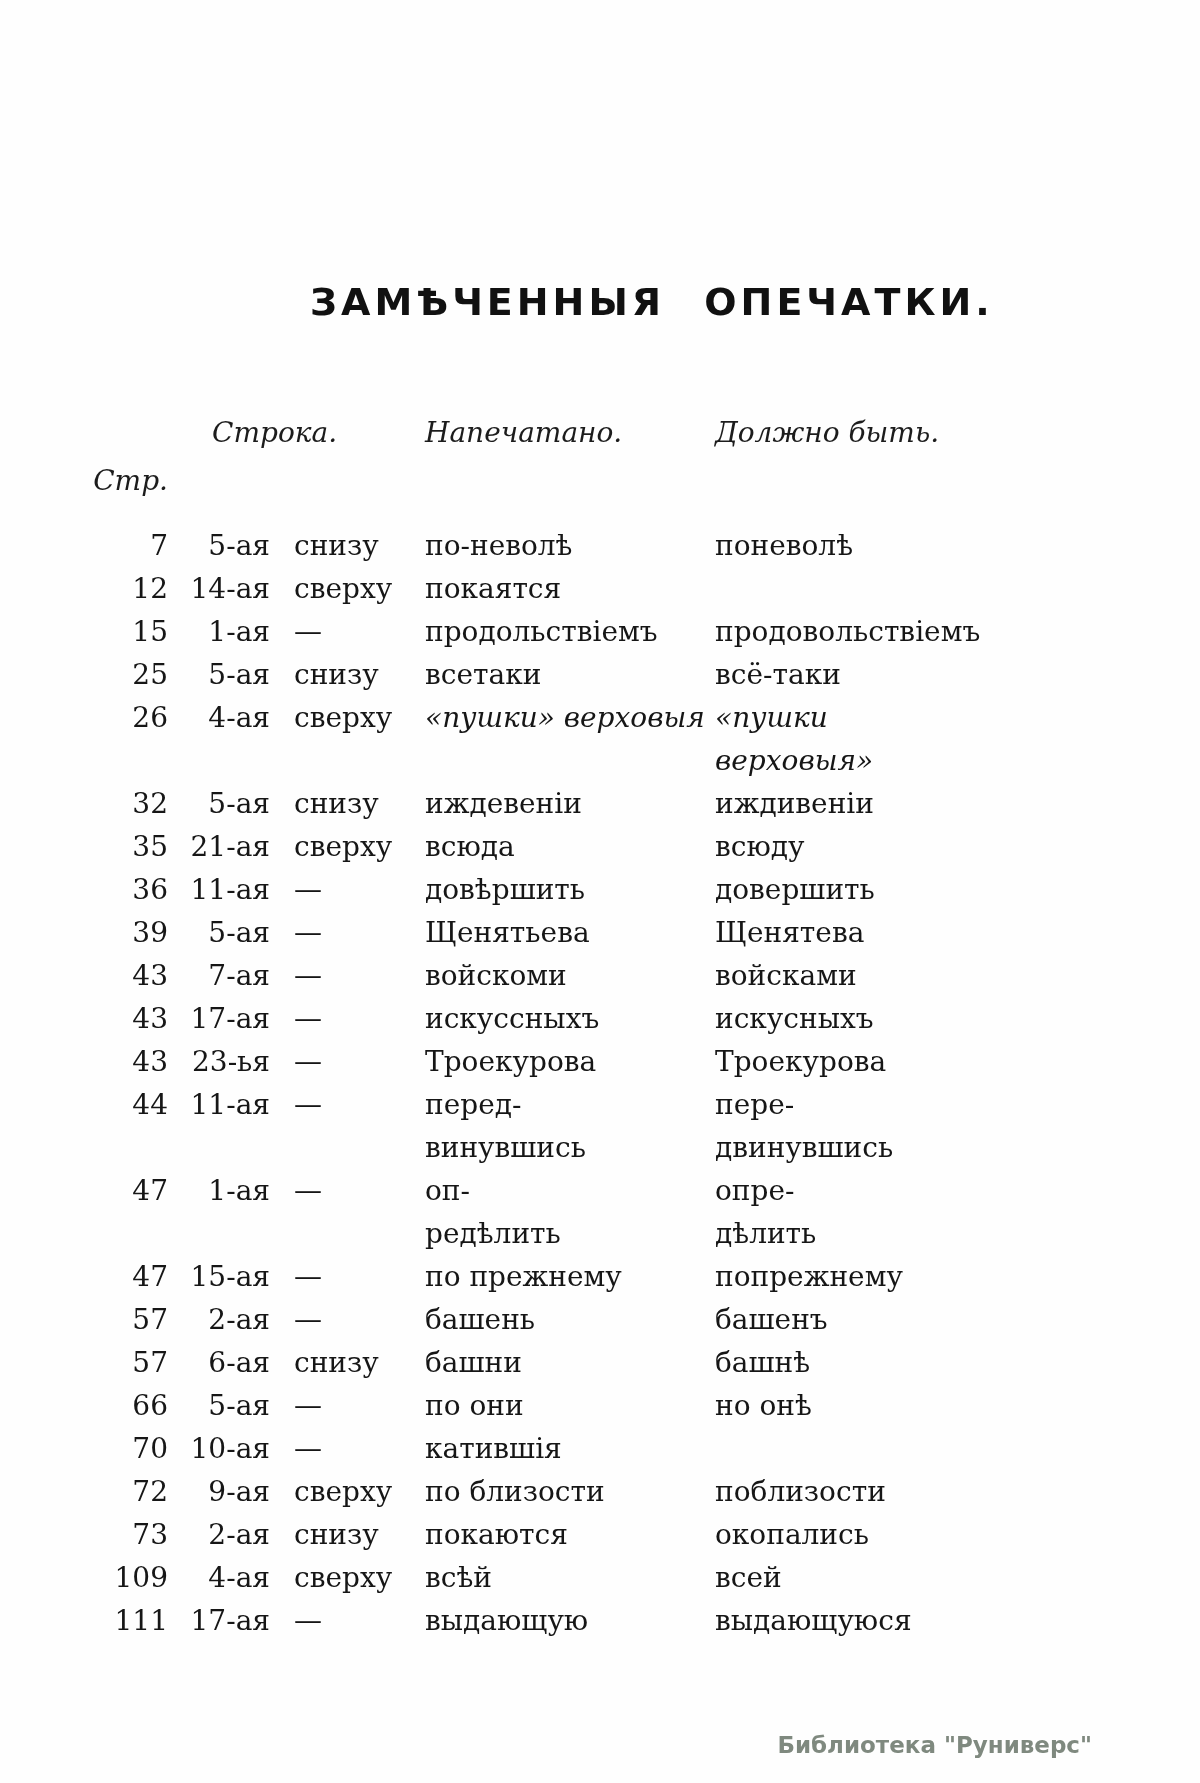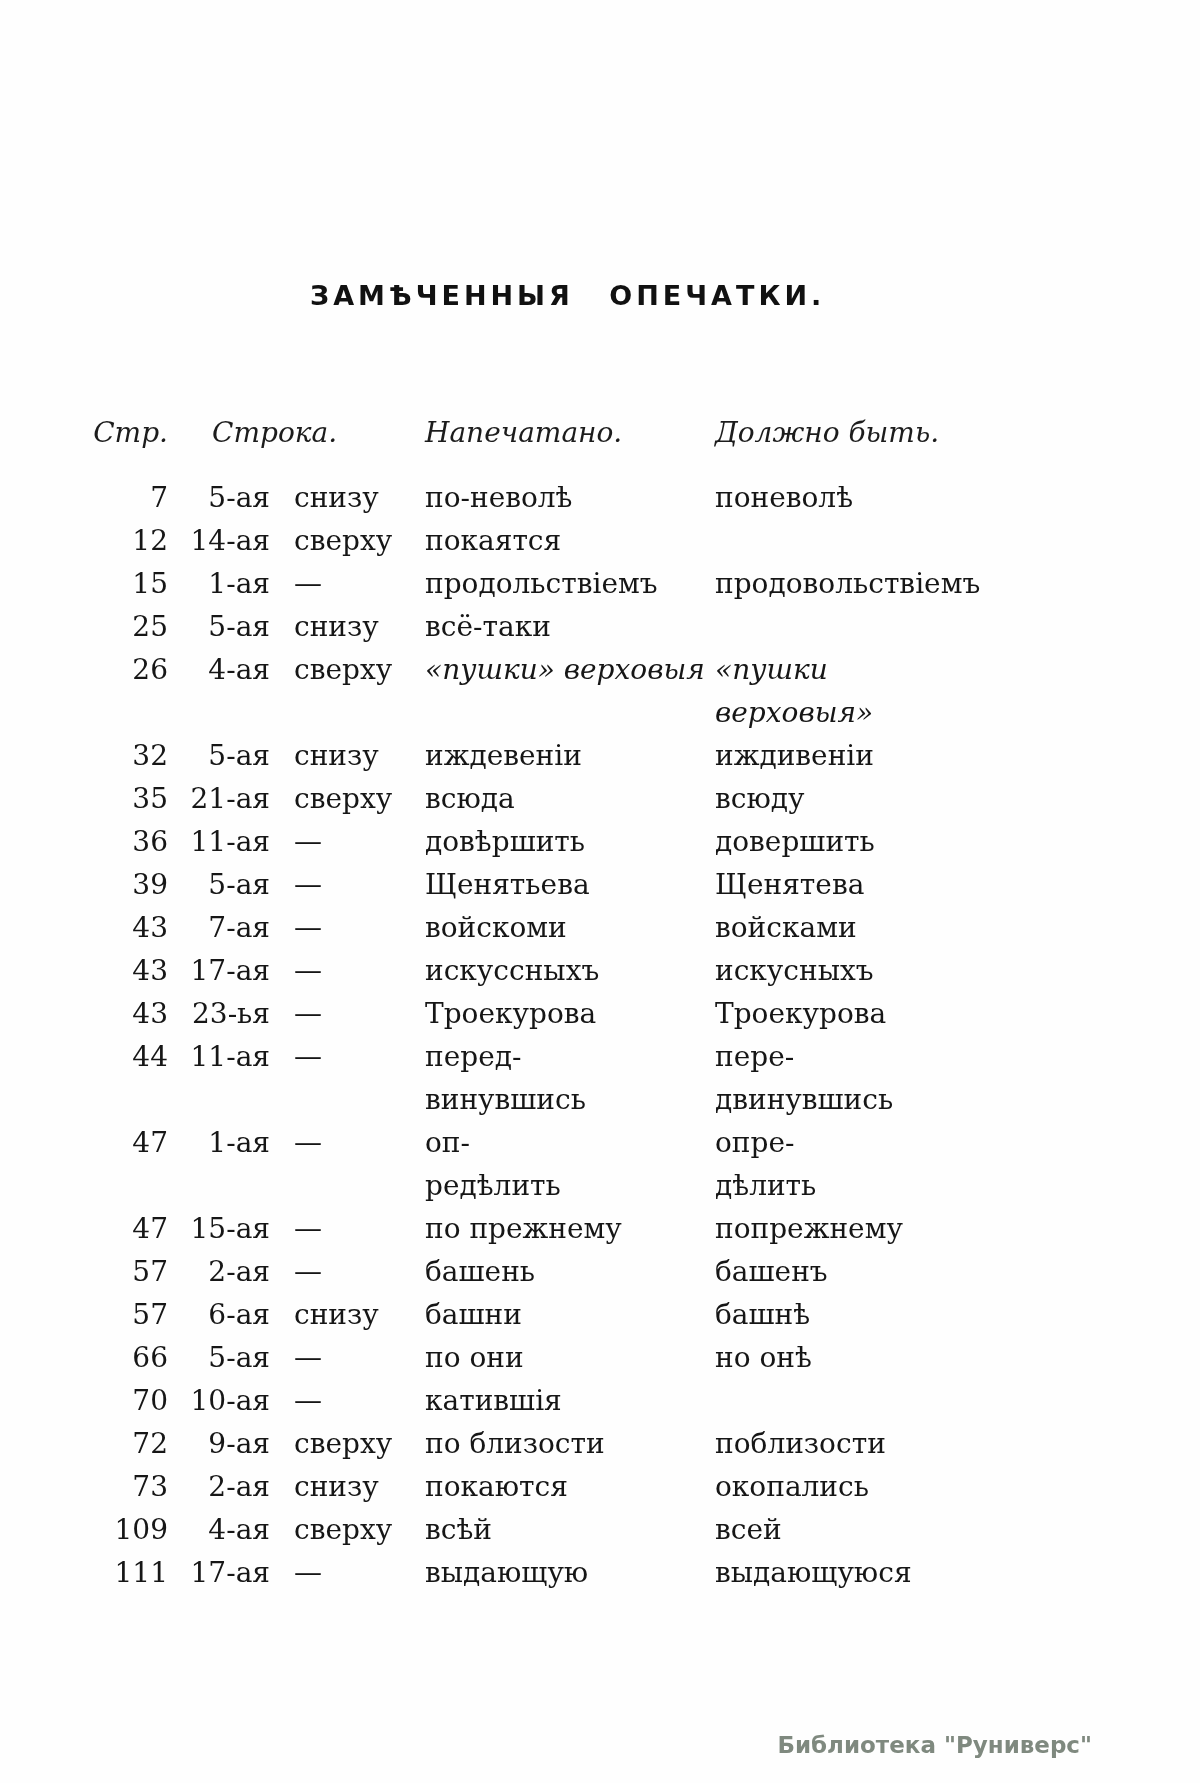--- a/index.html
+++ b/index.html
@@ -15,42 +15,42 @@
     color: #161616;
     font-family: "DejaVu Serif", serif;
     overflow: hidden;
   }
   .page-title {
     position: absolute;
     left: 310px;
     top: 280px;
     font-family: "DejaVu Sans", sans-serif;
     font-weight: bold;
-    font-size: 27px;
+    font-size: 38px;
     letter-spacing: 4px;
     word-spacing: 22px;
     color: #111111;
     white-space: nowrap;
   }
   .errata-table {
     position: absolute;
     left: 90px;
     top: 416px;
     width: 892px;
   }
   .hdr-row {
     display: grid;
     grid-template-columns: 78px 102px 155px 290px 1fr;
     font-style: italic;
     font-size: 28px;
     line-height: 34px;
     margin-bottom: 26px;
     color: #1c1c1c;
   }
-  .h-page { grid-column: 1; text-align: right; }
+  .h-page { grid-column: 1; text-align: right; margin-top: 48px; }
   .h-line { grid-column: 2 / 4; padding-left: 44px; }
   .h-printed { grid-column: 4; }
   .h-correct { grid-column: 5; }
 
   .row {
     display: grid;
     grid-template-columns: 78px 102px 155px 290px 1fr;
     font-size: 28px;
     line-height: 43px;
   }
@@ -105,20 +105,21 @@
     <div class="c-page">15</div>
     <div class="c-num">1-ая</div>
     <div class="c-dir">—</div>
     <div class="c-printed">продольствіемъ</div>
     <div class="c-correct">продовольствіемъ</div>
   </div>
         <div class="row">
     <div class="c-page">25</div>
     <div class="c-num">5-ая</div>
     <div class="c-dir">снизу</div>
+    <div class="c-printed">всетаки</div>
     <div class="c-correct">всё-таки</div>
   </div>
         <div class="row italic">
     <div class="c-page">26</div>
     <div class="c-num">4-ая</div>
     <div class="c-dir">сверху</div>
     <div class="c-printed">«пушки» верховыя</div>
     <div class="c-correct">«пушки верховыя»</div>
   </div>
         <div class="row">

